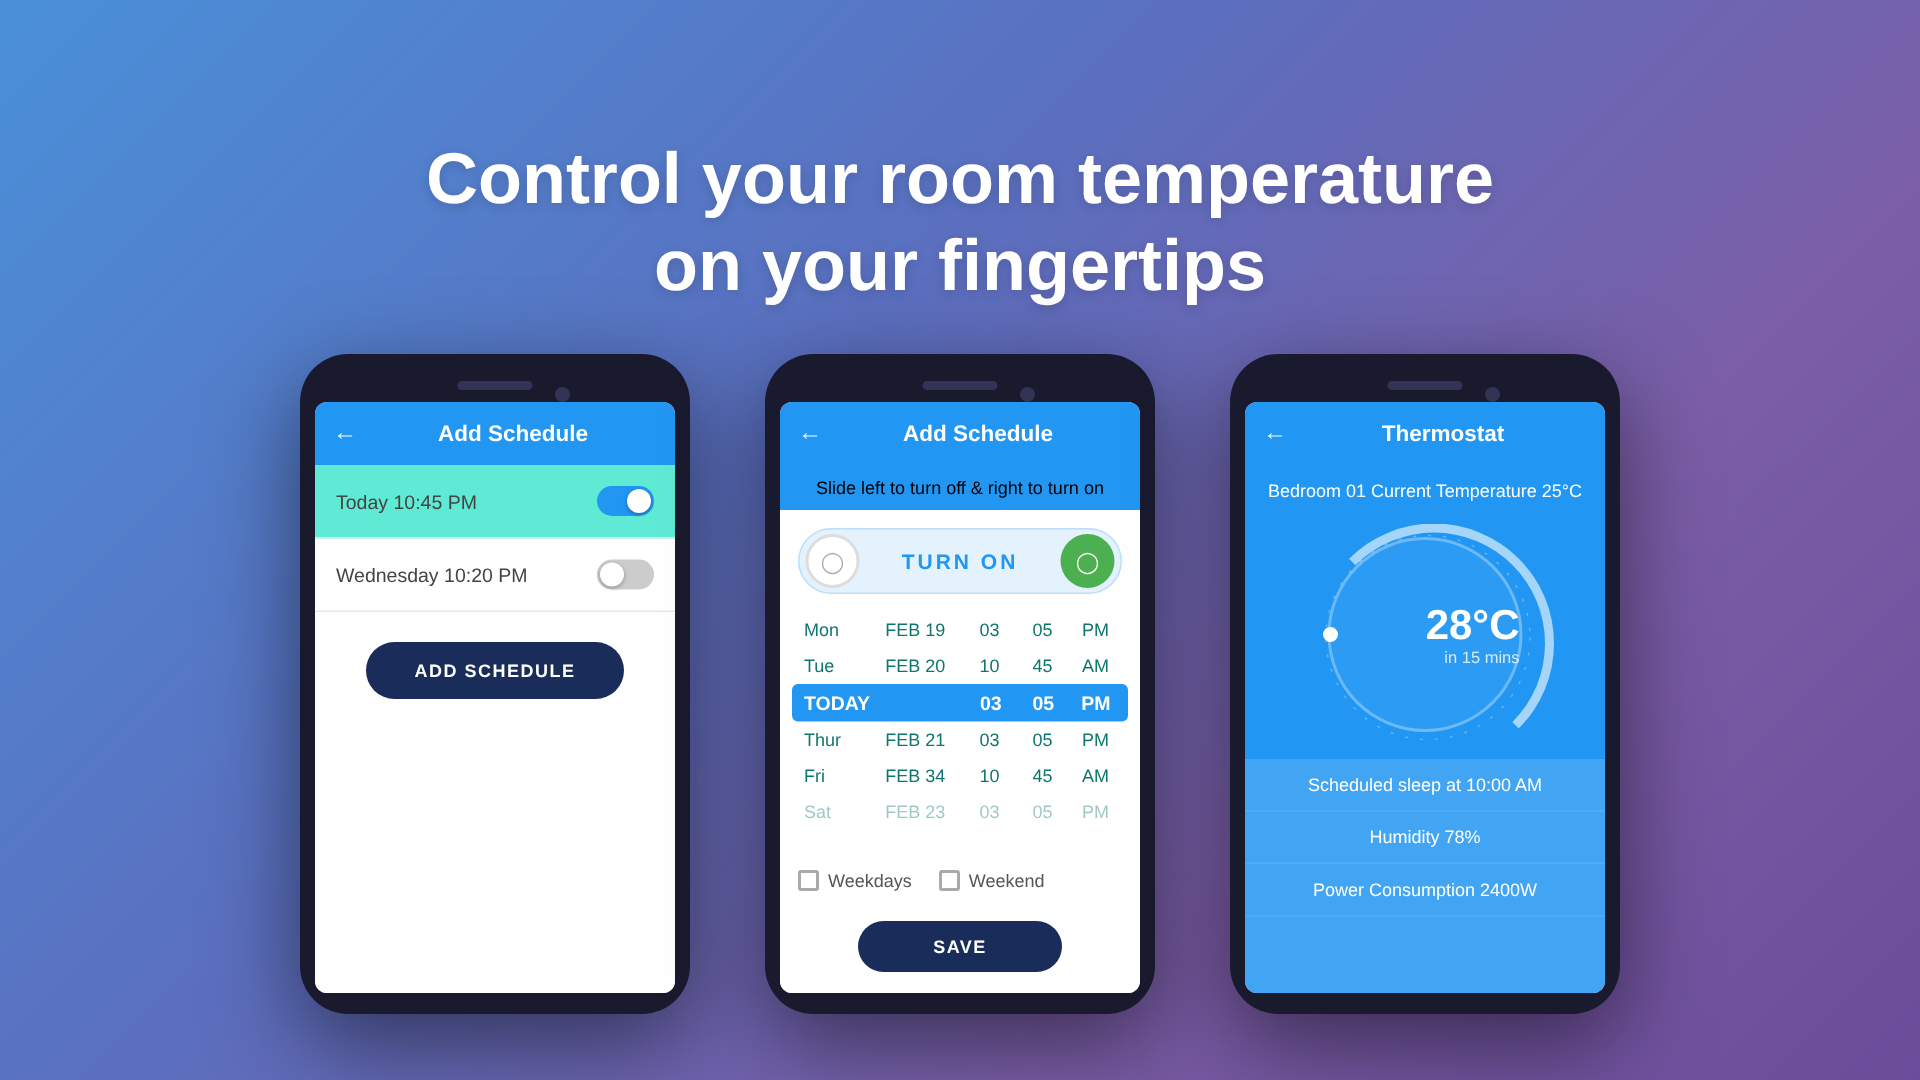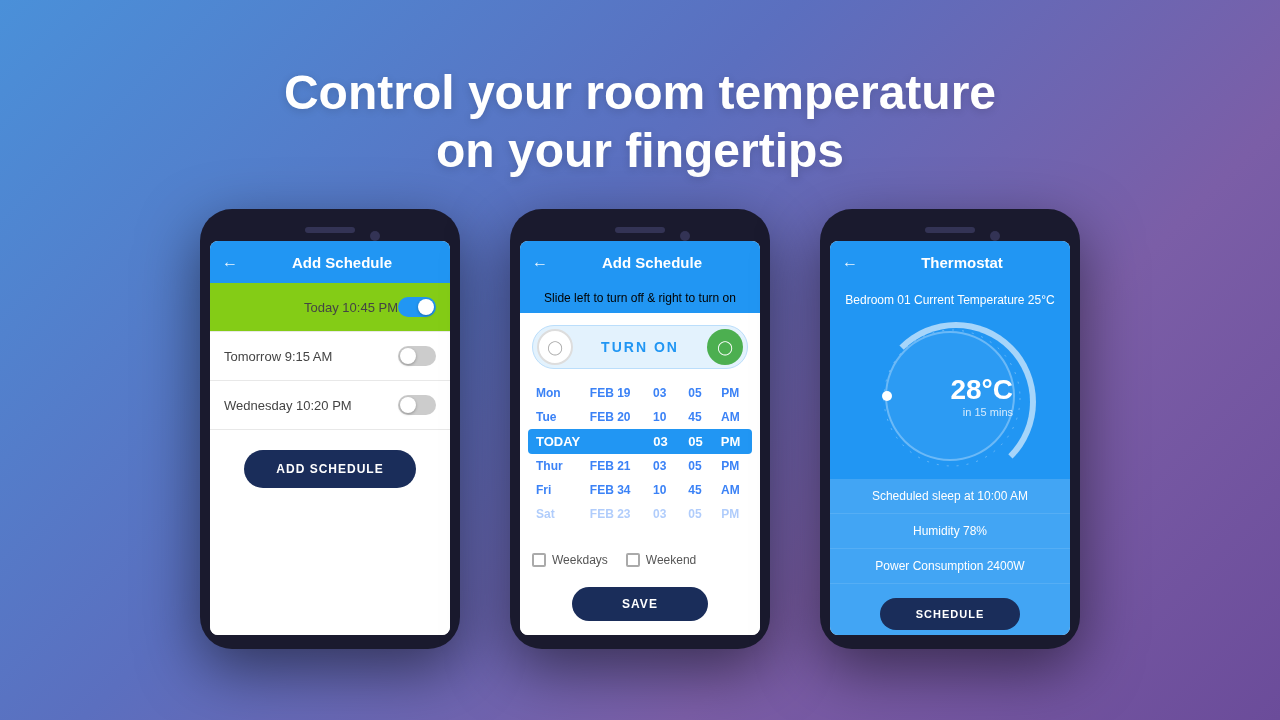--- a/index.html
+++ b/index.html
@@ -12,21 +12,21 @@
       display: flex;
       flex-direction: column;
       align-items: center;
     }
 
     .headline {
       color: white;
       font-size: 48px;
       font-weight: 800;
       text-align: center;
-      margin-top: 28px;
+      margin-top: 55px;
       line-height: 1.2;
       text-shadow: 0 2px 8px rgba(0,0,0,0.15);
     }
 
     .phones-row {
       display: flex;
       flex-direction: row;
       align-items: flex-start;
       justify-content: center;
       gap: 50px;
@@ -104,22 +104,21 @@
     .schedule-item {
       display: flex;
       align-items: center;
       justify-content: space-between;
       padding: 14px 14px;
       border-bottom: 1px solid #e8e8e8;
       font-size: 13px;
       color: #444;
     }
     .schedule-item.active-bg {
-      background: #84cc16;
-      justify-content: flex-end;
+      background: #5eead4;
     }
 
     
     .toggle {
       width: 38px;
       height: 20px;
       border-radius: 10px;
       position: relative;
       cursor: pointer;
     }
@@ -221,23 +220,22 @@
       flex: 1;
       display: flex;
       flex-direction: column;
       padding: 0 8px;
       font-size: 12px;
     }
     .picker-row {
       display: flex;
       align-items: center;
       padding: 5px 4px;
-      color: #3b82f6;
-      font-size: 12px;
-      font-weight: bold;
+      color: #0f766e;
+      font-size: 12px;
     }
     .picker-row.selected {
       background: #2196F3;
       color: white;
       border-radius: 4px;
       font-weight: 700;
       font-size: 13px;
     }
     .picker-col {
       flex: 1;
@@ -408,26 +406,20 @@
 
       <div class="screen-header">
         <span class="back-icon">←</span>
         <span class="title">Add Schedule</span>
       </div>
 
       <div class="schedule-list">
         <div class="schedule-item active-bg">
           <span>Today 10:45 PM</span>
           <div class="toggle on">
-            <div class="toggle-knob"></div>
-          </div>
-        </div>
-        <div class="schedule-item">
-          <span>Tomorrow 9:15 AM</span>
-          <div class="toggle off">
             <div class="toggle-knob"></div>
           </div>
         </div>
         <div class="schedule-item">
           <span>Wednesday 10:20 PM</span>
           <div class="toggle off">
             <div class="toggle-knob"></div>
           </div>
         </div>
         <div class="schedule-footer">
@@ -544,21 +536,18 @@
             <div class="dot-indicator"></div>
             <span class="temp-big">28°C</span>
             <span class="temp-sub">in 15 mins</span>
           </div>
         </div>
 
         <div class="thermostat-info">
           <div class="info-row">Scheduled sleep at 10:00 AM</div>
           <div class="info-row">Humidity 78%</div>
           <div class="info-row">Power Consumption 2400W</div>
-          <div class="schedule-btn-row">
-            <button class="schedule-btn">SCHEDULE</button>
-          </div>
         </div>
       </div>
     </div>
   </div>
 
 </div>
 
 </body></html>

